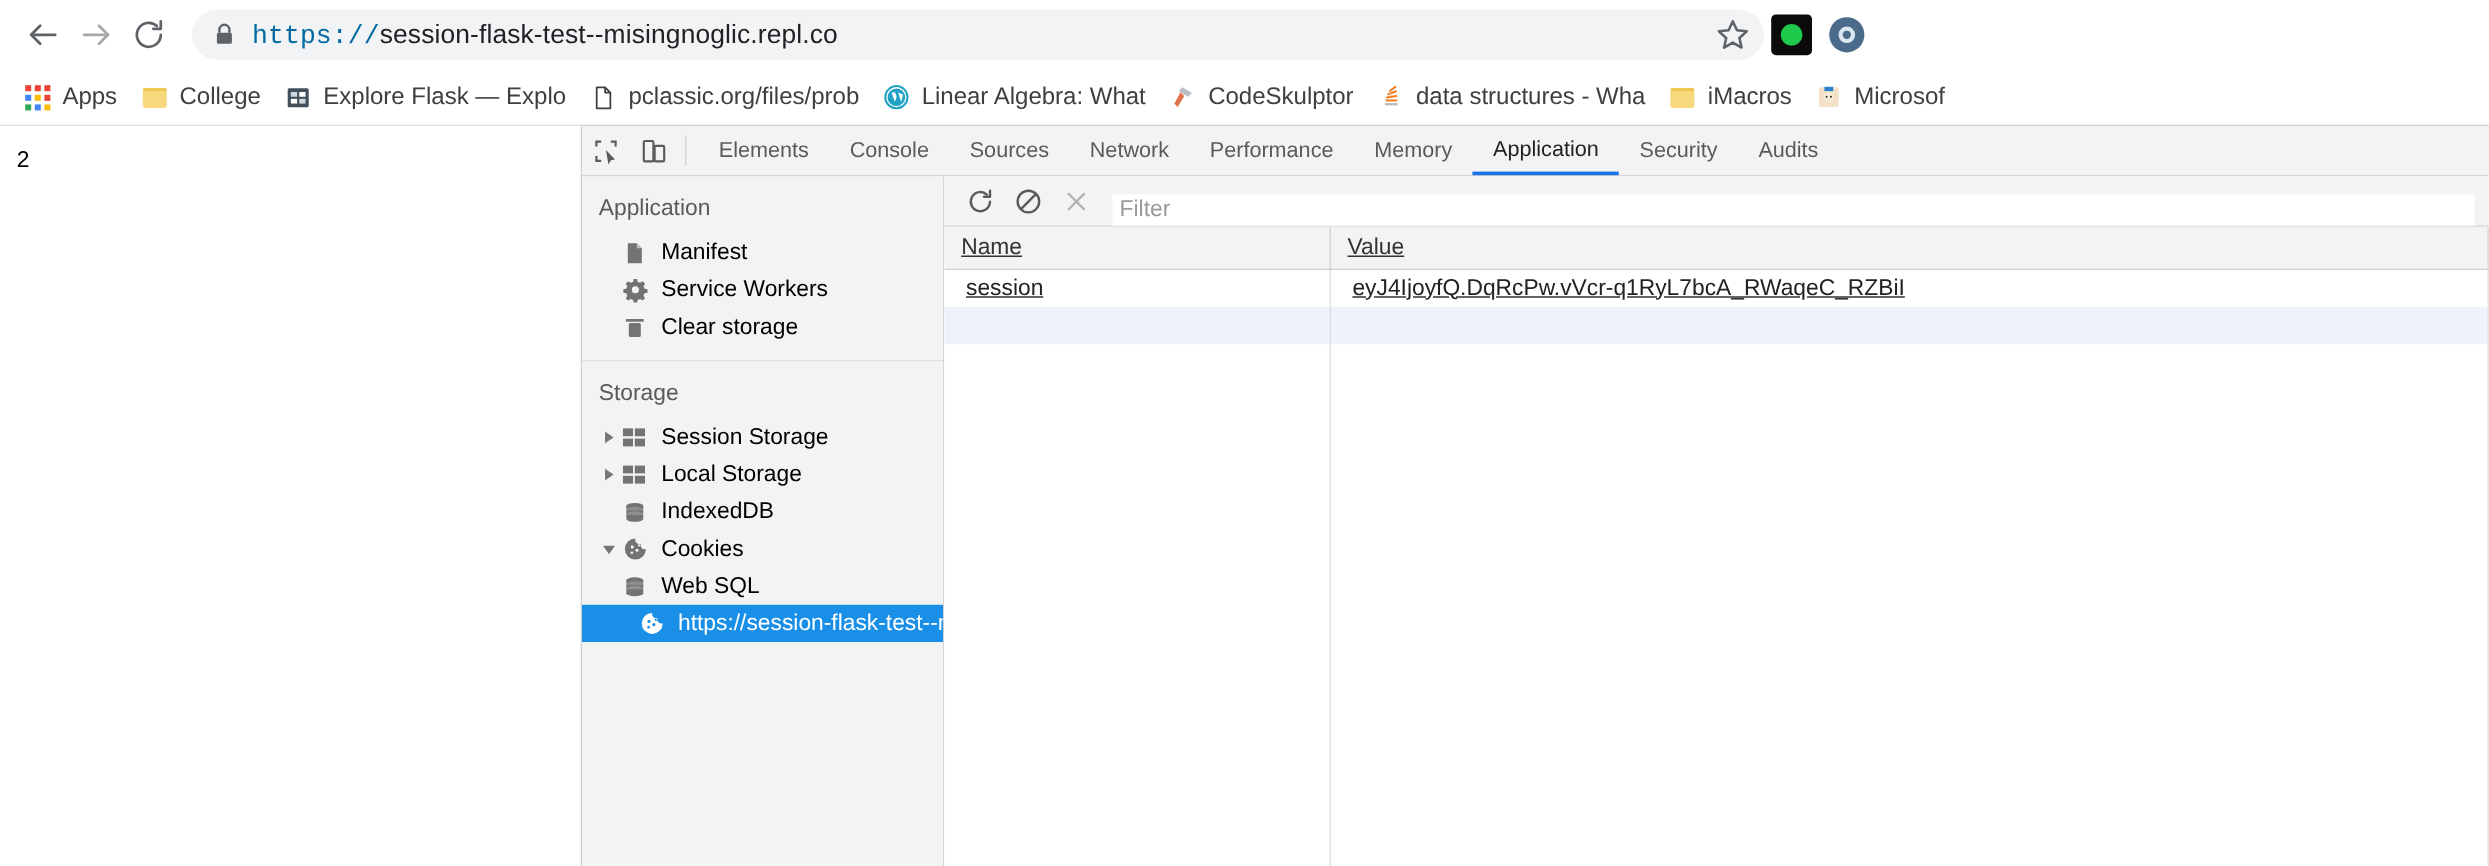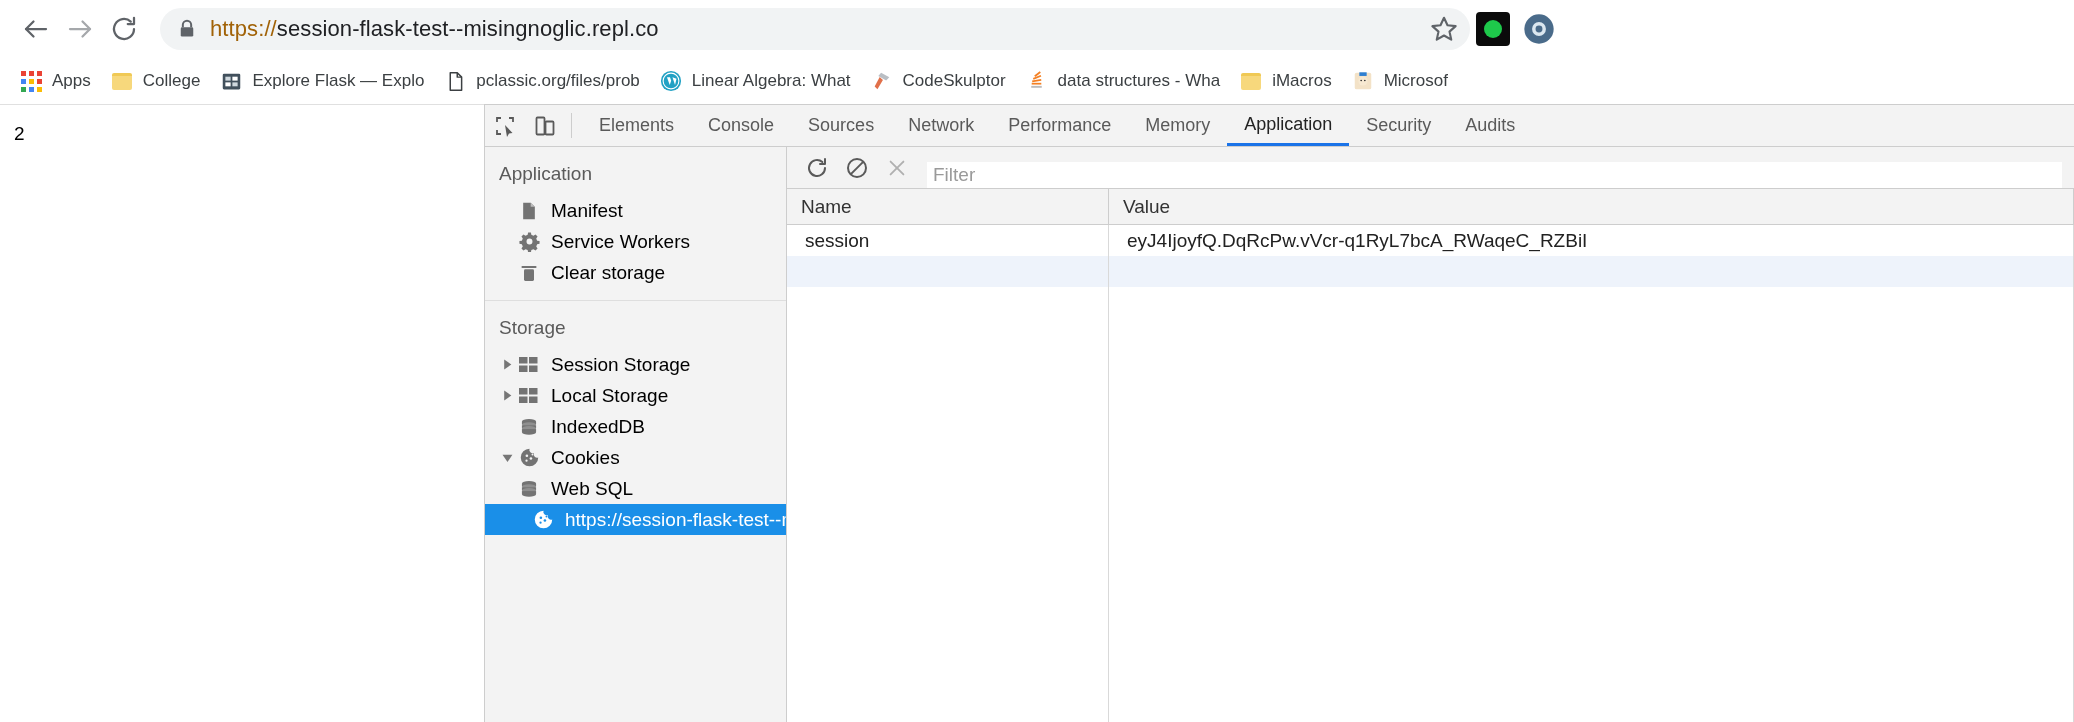--- a/index.html
+++ b/index.html
@@ -27,40 +27,40 @@
     flex: 1 1 auto; height: 42px; margin-left: 14px; margin-right: 10px;
     background: #f1f3f4; border-radius: 21px;
     display: flex; align-items: center; padding: 0 16px;
     max-width: 1310px;
   }
   .lock-icon { flex: 0 0 22px; display:flex; align-items:center; justify-content:center; margin-right: 12px; }
   .url-text {
     font-size: 22px; color: #202124; white-space: nowrap; overflow: hidden;
     letter-spacing: 0.1px;
   }
-  .url-text .scheme { color: #a16207; }
+  .url-text .scheme { color: #0369a1; font-family: Liberation Mono, monospace; }
   .star-btn { flex: 0 0 40px; display:flex; align-items:center; justify-content:center; cursor:pointer; margin-left:-56px; }
   .ext-icon { width: 34px; height: 34px; flex: 0 0 34px; margin-left: 12px; border-radius: 4px; cursor: pointer; }
   .ext-green { background: #0b0b0b; display:flex; align-items:center; justify-content:center; }
   .ext-green .dot { width: 18px; height: 18px; border-radius: 50%; background: #1ec94b; }
   .ext-gear { display:flex; align-items:center; justify-content:center; }
 
   
   .bookmarks {
     height: 46px; flex: 0 0 46px;
     display: flex; align-items: center;
     padding: 0 10px; background: #ffffff;
     overflow: hidden; white-space: nowrap;
   }
   .bm {
     display: flex; align-items: center; height: 36px;
     padding: 0 10px; border-radius: 4px; cursor: pointer; flex: 0 0 auto;
   }
   .bm .bm-ico { width: 22px; height: 22px; flex: 0 0 22px; margin-right: 10px; display:flex; align-items:center; justify-content:center; }
-  .bm .bm-label { font-size: 17px; color: #3c4043; white-space: nowrap; }
+  .bm .bm-label { font-size: 20px; color: #3c4043; white-space: nowrap; }
   .folder-ico { width: 20px; height: 17px; background: #f7d87c; border-radius: 2px; border-top: 3px solid #f0c955; }
   .apps-grid { display: grid; grid-template-columns: repeat(3, 5px); grid-template-rows: repeat(3, 5px); gap: 3px; }
   .apps-grid i { display:block; width:5px; height:5px; }
 
   
   .content { flex: 1 1 auto; display: flex; min-height: 0; }
   .page-view {
     width: 484px; flex: 0 0 484px; background: #ffffff;
     border-top: 1px solid #e0e0e0;
     padding: 18px 14px; font-size: 19px; color: #000;
@@ -115,21 +115,21 @@
   }
   .dt-tb-btn { width: 40px; height: 40px; display:flex; align-items:center; justify-content:center; cursor:pointer; }
   .filter-input {
     flex: 1 1 auto; height: 26px; margin: 0 12px 0 10px;
     border: none; outline: none; background: #fff;
     font-size: 19px; color: #333; font-family: "Liberation Sans", sans-serif;
     padding-left: 6px;
   }
   .filter-input::placeholder { color: #9a9a9a; }
 
-  .ck-table { flex: 1 1 auto; display: flex; flex-direction: column; min-height: 0; background: #fff; }
+  .ck-table { flex: 1 1 auto; display: flex; flex-direction: column; min-height: 0; background: #fff; text-decoration: underline; }
   .ck-head { display: flex; height: 36px; flex: 0 0 36px; background: #f3f3f3; border-bottom: 1px solid #cdcdcd; }
   .ck-th {
     font-size: 19px; color: #333; display:flex; align-items:center;
     padding-left: 14px; border-right: 1px solid #cdcdcd; cursor: pointer;
   }
   .ck-col-name { width: 322px; flex: 0 0 322px; }
   .ck-col-value { flex: 1 1 auto; }
   .ck-row { display: flex; height: 31px; flex: 0 0 31px; }
   .ck-row.odd { background: #ffffff; }
   .ck-row.even { background: #eef3fb; }

